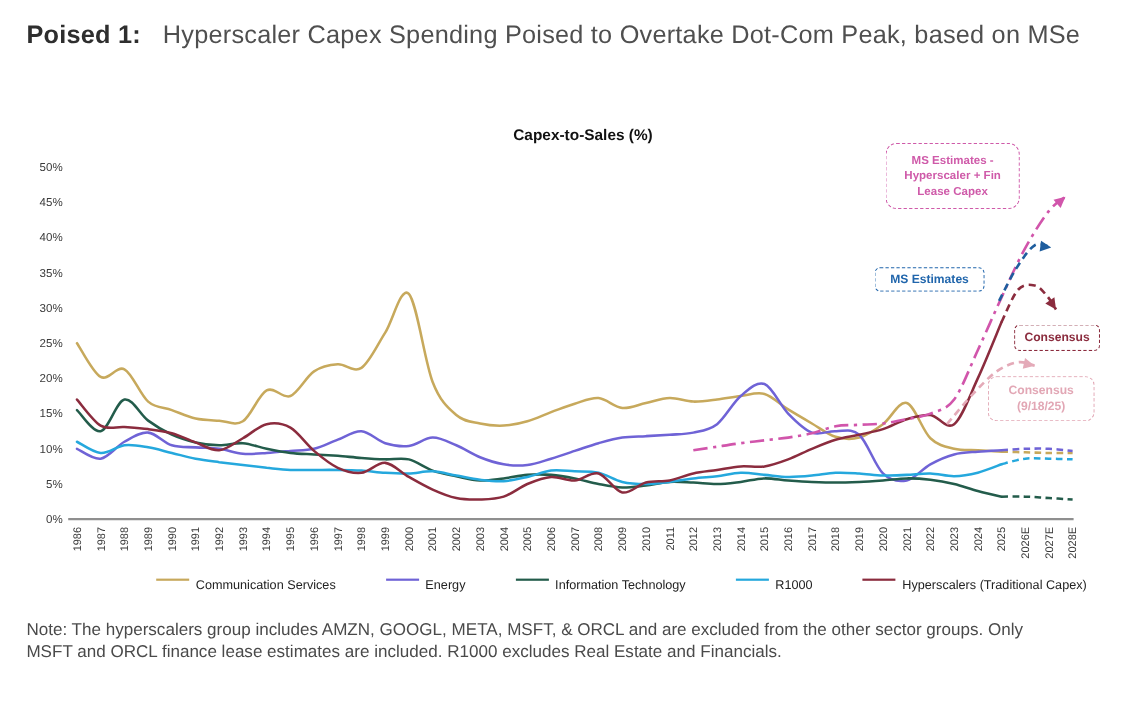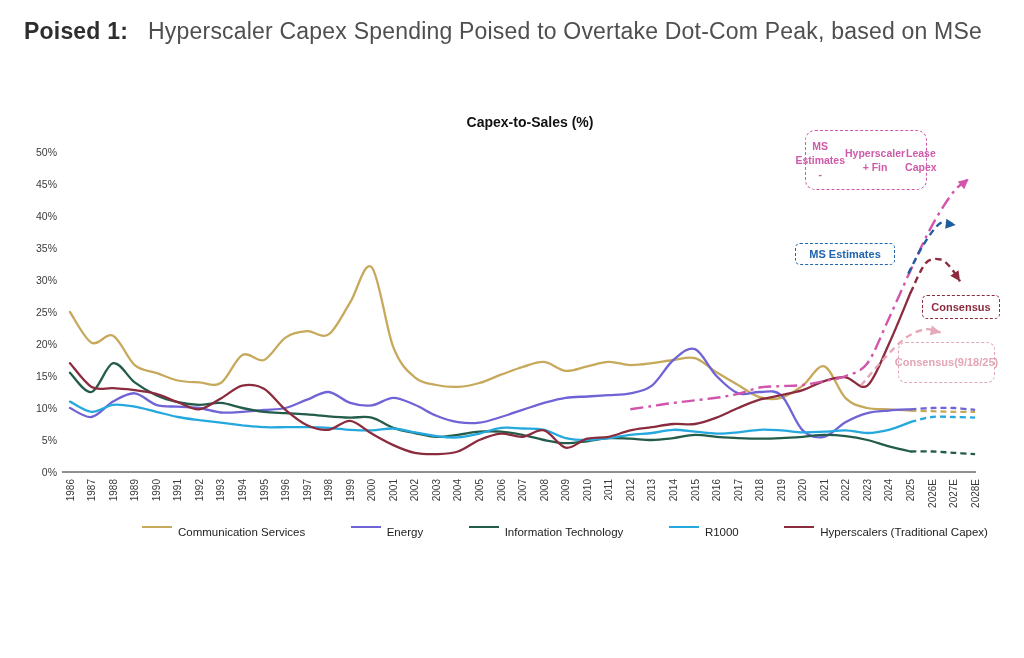--- a/index.html
+++ b/index.html
@@ -9,21 +9,21 @@
 
   .exhibit{position:absolute;top:14px;left:24px;width:1002px;
            font-size:23px;line-height:1.55;color:#4f4f4f;letter-spacing:0.2px;}
   .exhibit-label{font-weight:bold;color:#2e2e2e;margin-right:20px;}
 
   .chart-wrap{position:absolute;top:108px;left:0;width:812px;height:412px;padding-left:33px;}
   .chart-title{position:absolute;top:6px;left:36px;width:988px;text-align:center;
                font-size:14px;font-weight:bold;color:#111;}
   svg{position:absolute;top:0;left:0;}
 
-  .anno-box{position:absolute;box-sizing:border-box;display:flex;flex-direction:row;
+  .anno-box{position:absolute;box-sizing:border-box;display:flex;flex-direction:column;
             justify-content:center;align-items:center;text-align:center;
             background:rgba(255,255,255,0.85);font-weight:bold;}
   .anno-box div{width:100%;}
 
   .legend{position:absolute;top:526px;left:142px;width:846px;display:flex;
           justify-content:space-between;align-items:center;font-size:11.5px;color:#222;}
   .legend-item{display:flex;align-items:flex-start;white-space:nowrap;}
   .legend-swatch{display:inline-block;width:30px;height:0;border-top-width:2.5px;
                  border-top-style:solid;margin-right:6px;}
 
@@ -151,15 +151,16 @@
         <span class="legend-swatch" style="border-top-color: rgb(37, 168, 221);"></span>
         <span>R1000</span>
       </div>
       <div class="legend-item">
         <span class="legend-swatch" style="border-top-color: rgb(139, 44, 62);"></span>
         <span>Hyperscalers (Traditional Capex)</span>
       </div>
     </div>
 
   <div class="notes">
+    <div>Note: The hyperscalers group includes AMZN, GOOGL, META, MSFT, &amp; ORCL and are excluded from the other sector groups. Only MSFT and ORCL finance lease estimates are included. R1000 excludes Real Estate and Financials.</div>
   </div>
 
 </div>
 
 </body></html>

